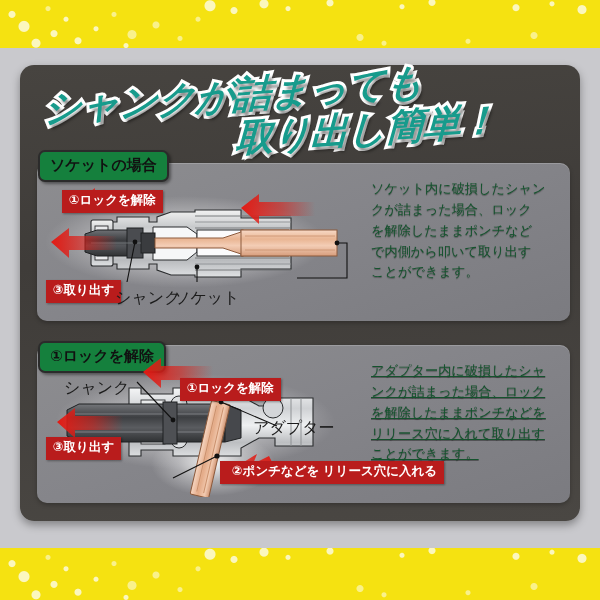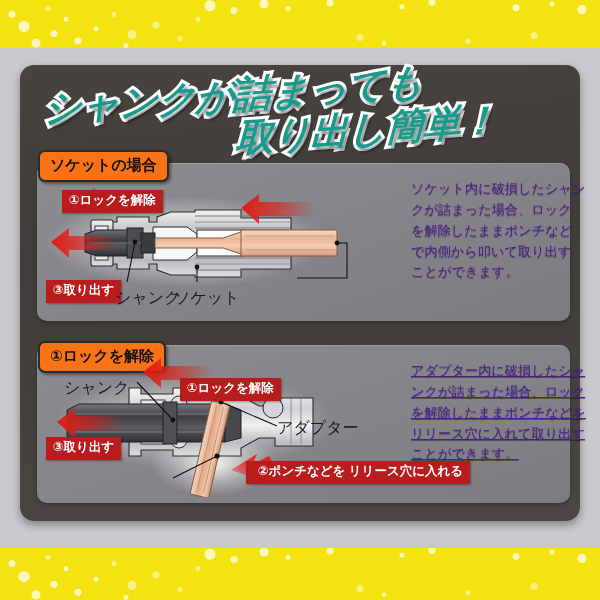--- a/index.html
+++ b/index.html
@@ -81,21 +81,21 @@
     background:linear-gradient(160deg,#8d8d90 0%,#85858a 45%,#7b7b80 100%);
     border-radius:10px;
     box-shadow:inset 0 1px 0 rgba(255,255,255,.18),0 2px 4px rgba(0,0,0,.25);
   }
   .sub1{top:163px;height:158px;}
   .sub2{top:345px;height:158px;}
 
   
   .badge{
     position:absolute;
-    background:#f97316;
+    background:#15803d;
     color:#111;
     font-weight:bold;
     font-size:15px;
     letter-spacing:0px;
     padding:4px 10px 5px;
     border-radius:7px;
     border:2px solid #2b2b2b;
     box-shadow:2px 2px 3px rgba(0,0,0,.4);
     white-space:nowrap;
   }
@@ -120,27 +120,26 @@
     position:absolute;
     color:#1b1b1b;
     font-size:16px;
     white-space:nowrap;
     line-height:1.25;
   }
 
   
   .desc{
     position:absolute;
-    color:#4c1d95;
+    color:#14532d;
     font-size:13.2px;
     line-height:1.58;
     width:186px;
     white-space:pre-line;
     text-shadow:0 1px 1px rgba(0,0,0,.35);
-    margin-left:40px;
   }
   .desc1{left:371px;top:179px;}
   .desc2{left:371px;top:361px;text-decoration:underline;}
 
   
   .diagram{position:absolute;}
   .d1{left:45px;top:170px;width:320px;height:145px;}
   .d2{left:45px;top:352px;width:320px;height:145px;}
 </style>
 </head>
@@ -354,26 +353,26 @@
         <circle cx="128" cy="68" r="2.4" fill="#111" stroke="none"></circle>
         <path d="M176 50 L232 74"></path>
         <circle cx="176" cy="50" r="2.4" fill="#111" stroke="none"></circle>
         <path d="M172 104 L128 126"></path>
         <circle cx="172" cy="104" r="2.6" fill="#111" stroke="none"></circle>
       </g>
     </svg>
   </div>
 
   <div class="blue" style="left:180px;top:378px;">①ロックを解除</div>
-  <div class="blue" style="left:246px;top:461px;text-align:center;padding-left:12px;">②ポンチなどを
+  <div class="blue" style="left:220px;top:461px;text-align:center;padding-left:12px;">②ポンチなどを
 リリース穴に入れる</div>
   <div class="blue" style="left:46px;top:437px;">③取り出す</div>
 
   <div class="lab" style="left:64px;top:378px;">シャンク</div>
-  <div class="lab" style="left:277px;top:418px;">アダプター</div>
+  <div class="lab" style="left:253px;top:418px;">アダプター</div>
 
   <div class="desc desc2">アダプター内に破損したシャ
 ンクが詰まった場合、ロック
 を解除したままポンチなどを
 リリース穴に入れて取り出す
 ことができます。</div>
 
   <div class="band bottom">
     <div class="grunge g1"></div>
     <div class="grunge g2"></div>

